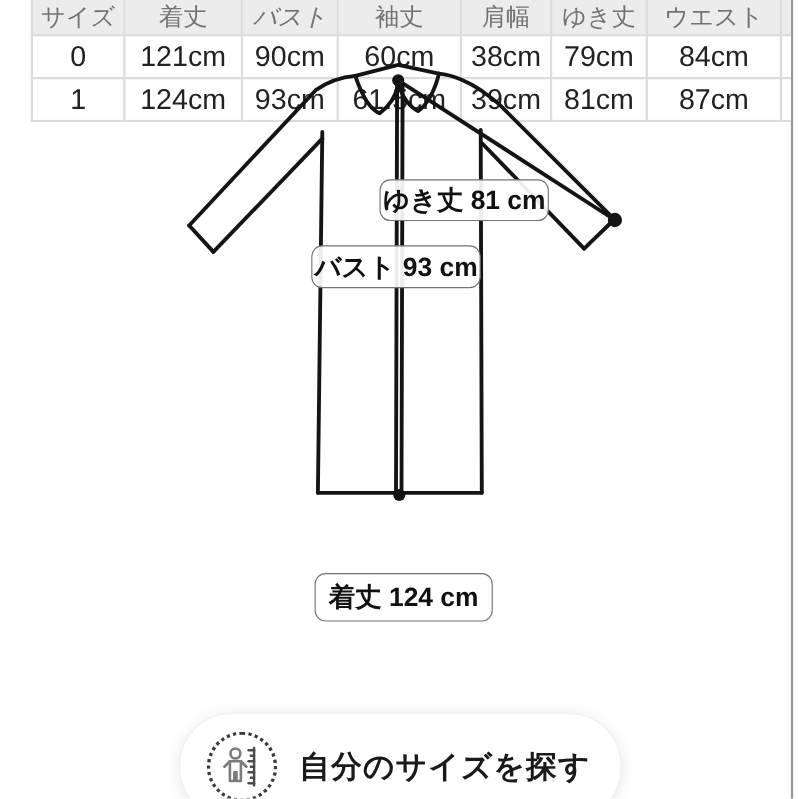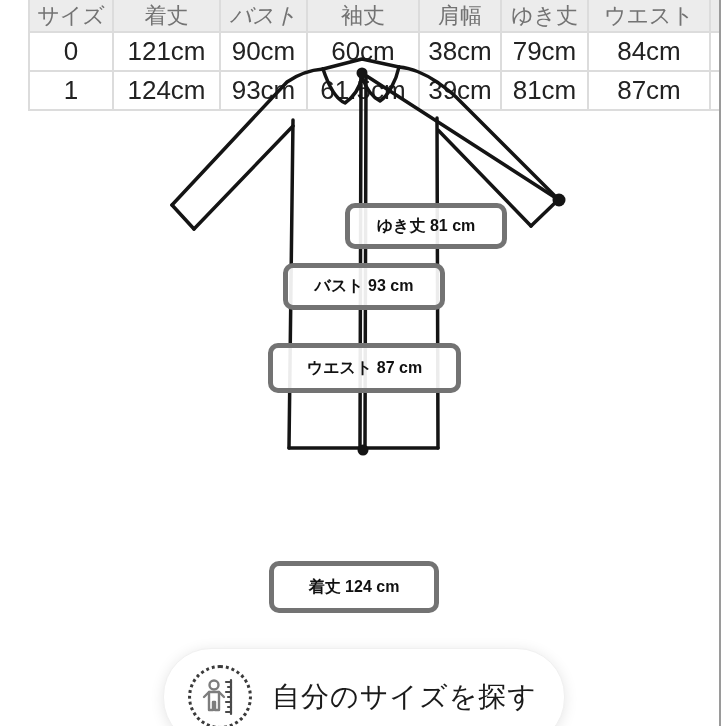--- a/index.html
+++ b/index.html
@@ -45,50 +45,49 @@
   .col-yuki  { width: 85px; margin-top: 40px; }
   .col-waist { width: 120px; margin-left: 16px; }
   .col-extra { width: 70px; }
 
   
   .diagram-svg { position: absolute; left: 0; top: 0; }
   .measure-pill {
     position: absolute; z-index: 3;
     display: flex; align-items: center; justify-content: center;
     background: rgba(255,255,255,0.92);
-    border: 5px solid #737373; border-radius: 10px;
-    font-size: 16px; font-weight: bold; color: #111;
+    border: 1px solid #737373; border-radius: 10px;
+    font-size: 24px; font-weight: bold; color: #111;
     white-space: nowrap;
-    margin-top: 40px;
   }
   .pill-yuki   { left: 345px; top: 163px; width: 152px; height: 36px; }
   .pill-bust   { left: 283px; top: 223px; width: 152px; height: 37px; }
   .pill-waist  { left: 268px; top: 303px; width: 183px; height: 40px; }
-  .pill-length { left: 269px; top: 521px; width: 160px; height: 42px; }
+  .pill-length { left: 286px; top: 521px; width: 160px; height: 42px; }
 
   
   .find-size-button {
     position: absolute; left: 163px; top: 648px;
     width: 400px; height: 96px;
     background: #ffffff;
     border: 1px solid #f0f0f0;
     border-radius: 48px;
     box-shadow: 0 2px 14px rgba(0,0,0,0.10);
     display: flex; align-items: center;
     cursor: pointer;
   }
   .find-size-icon {
     width: 58px; height: 58px; margin-left: 24px;
     border: 3px dotted #3a3a3a; border-radius: 50%;
     display: flex; align-items: center; justify-content: center;
     flex: 0 0 auto;
   }
   .find-size-label {
     margin-left: 20px;
-    font-size: 28px; font-weight: normal; color: #1a1a1a;
+    font-size: 28px; font-weight: bold; color: #1a1a1a;
     letter-spacing: 1px; white-space: nowrap;
   }
 </style>
 </head>
 <body>
 
 <div class="page">
   <div class="content-frame">
 
     <div class="size-table-wrap">
@@ -154,21 +153,20 @@
       </g>
       <g fill="#141414" stroke="none">
         <circle cx="362" cy="203" r="5.5"></circle>
         <circle cx="559" cy="330" r="6.5"></circle>
         <circle cx="363" cy="580" r="5.5"></circle>
       </g>
     </svg>
 
     <div class="measure-pill pill-yuki">ゆき丈 81 cm</div>
     <div class="measure-pill pill-bust">バスト 93 cm</div>
-    <div class="measure-pill pill-waist">ウエスト 87 cm</div>
     <div class="measure-pill pill-length">着丈 124 cm</div>
 
     <div class="find-size-button">
       <div class="find-size-icon">
         <svg width="38" height="40" viewBox="0 0 38 40">
 
           <g stroke="#7d7d7d" stroke-width="2.4" fill="none" stroke-linecap="round" stroke-linejoin="round">
             <circle cx="13" cy="8" r="4.5"></circle>
             <path d="M3,20 L8,15 L18,15 L23,20"></path>
             <path d="M8,15 L8,33 L12,33 L12,25 L14,25 L14,33 L18,33 L18,15"></path>

